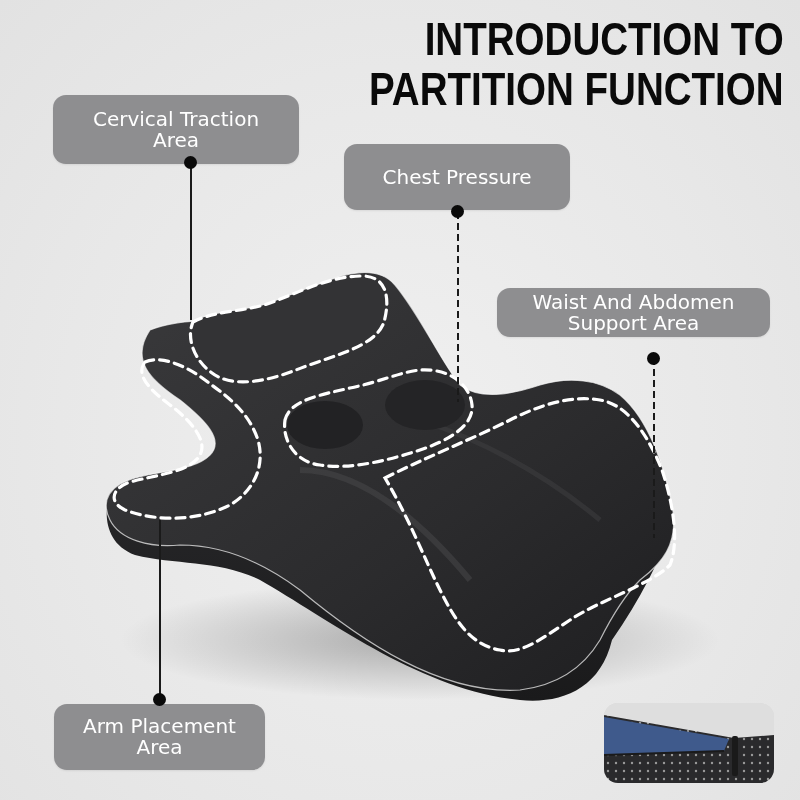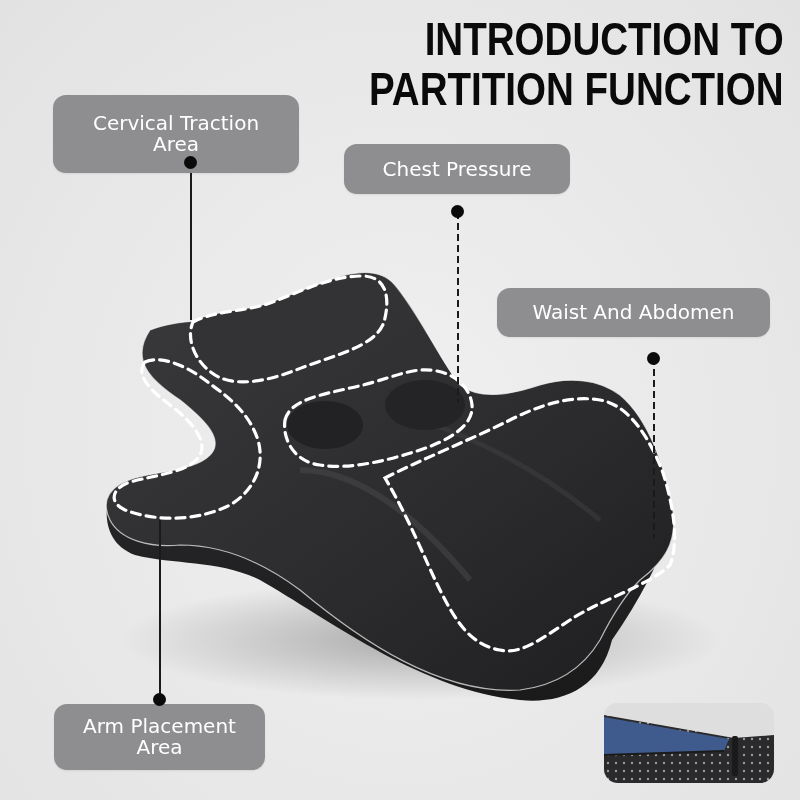--- a/index.html
+++ b/index.html
@@ -109,33 +109,34 @@
          C650,585 600,600 570,620 C540,640 520,655 500,650
          C470,645 455,620 440,590 C425,560 410,520 385,478 Z"></path>
   </g>
 </svg>
 
 <div class="line-solid" style="left:190px; top:162px; height:158px;"></div>
 <div class="line-dash" style="left:457px; top:212px; height:190px;"></div>
 <div class="line-dash" style="left:653px; top:358px; height:180px;"></div>
 <div class="line-solid" style="left:159px; top:520px; height:178px;"></div>
 
-<div class="label" style="left:53px; top:95px; width:246px; height:78px;">
+<div class="label" style="left:53px; top:95px; width:246px; height:69px;">
   <span>Cervical Traction</span>
   <span>Area</span>
 </div>
 <div class="dot" style="left:184px; top:156px;"></div>
 
-<div class="label" style="left:344px; top:144px; width:226px; height:50px;">
+<div class="label" style="left:344px; top:144px; width:226px; height:66px;">
   <span>Chest Pressure</span>
 </div>
 <div class="dot" style="left:451px; top:205px;"></div>
 
 <div class="label" style="left:497px; top:288px; width:273px; height:49px;">
   <span>Waist And Abdomen</span>
+  <span>Support Area</span>
 </div>
 <div class="dot" style="left:647px; top:352px;"></div>
 
 <div class="label" style="left:54px; top:704px; width:211px; height:66px;">
   <span>Arm Placement</span>
   <span>Area</span>
 </div>
 <div class="dot" style="left:153px; top:693px;"></div>
 
 <div class="inset">

